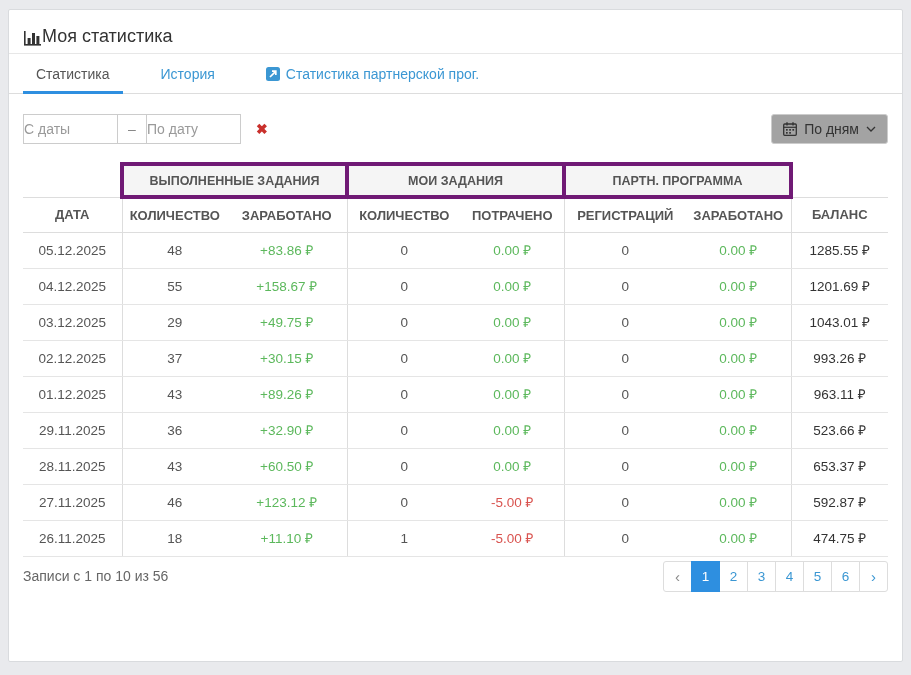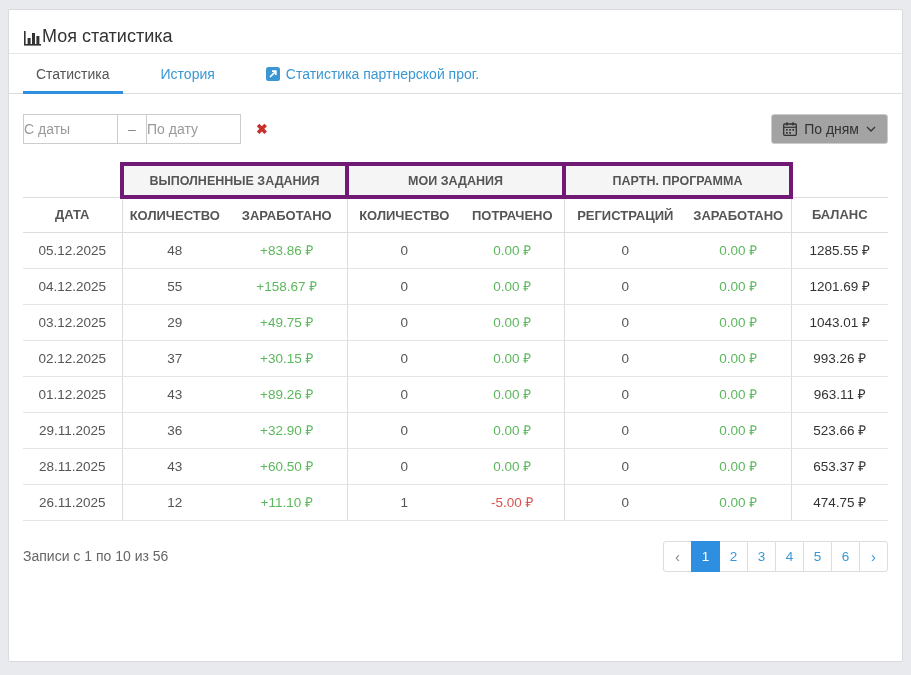--- a/index.html
+++ b/index.html
@@ -101,21 +101,21 @@
     font-size: 13px; font-weight: bold; color: #555;
     background: #fff;
   }
   tbody td { height: 36px; border-bottom: 1px solid #e5e5e5; color: #555; }
   .bl { border-left: 1px solid #ddd; }
   td.val-pos { color: #5cb85c; }
   td.val-neg { color: #d9534f; }
   td.balance { font-weight: bold; color: #333; }
   
   .table-footer {
-    margin: 20px 14px 0 14px;
+    margin: 4px 14px 0 14px;
     display: flex; align-items: center; justify-content: space-between;
   }
   .records-info { font-size: 14px; color: #666; }
   .pagination { display: flex; }
   .page-btn {
     min-width: 29px; height: 31px; padding: 0 8px;
     background: #fff; border: 1px solid #ddd;
     margin-left: -1px;
     color: #3b97d3; font-size: 13.5px;
     cursor: pointer; font-family: inherit;
@@ -290,22 +290,32 @@
       <td>28.11.2025</td>
       <td class="bl">43</td>
       <td class="money val-pos">+60.50 ₽</td>
       <td class="bl">0</td>
       <td class="money val-pos">0.00 ₽</td>
       <td class="bl">0</td>
       <td class="money val-pos">0.00 ₽</td>
       <td class="bl balance">653.37 ₽</td>
     </tr>
         <tr>
+      <td>27.11.2025</td>
+      <td class="bl">46</td>
+      <td class="money val-pos">+123.12 ₽</td>
+      <td class="bl">0</td>
+      <td class="money val-neg">-5.00 ₽</td>
+      <td class="bl">0</td>
+      <td class="money val-pos">0.00 ₽</td>
+      <td class="bl balance">592.87 ₽</td>
+    </tr>
+        <tr>
       <td>26.11.2025</td>
-      <td class="bl">12</td>
+      <td class="bl">18</td>
       <td class="money val-pos">+11.10 ₽</td>
       <td class="bl">1</td>
       <td class="money val-neg">-5.00 ₽</td>
       <td class="bl">0</td>
       <td class="money val-pos">0.00 ₽</td>
       <td class="bl balance">474.75 ₽</td>
     </tr>
       </tbody>
   </table>
 

